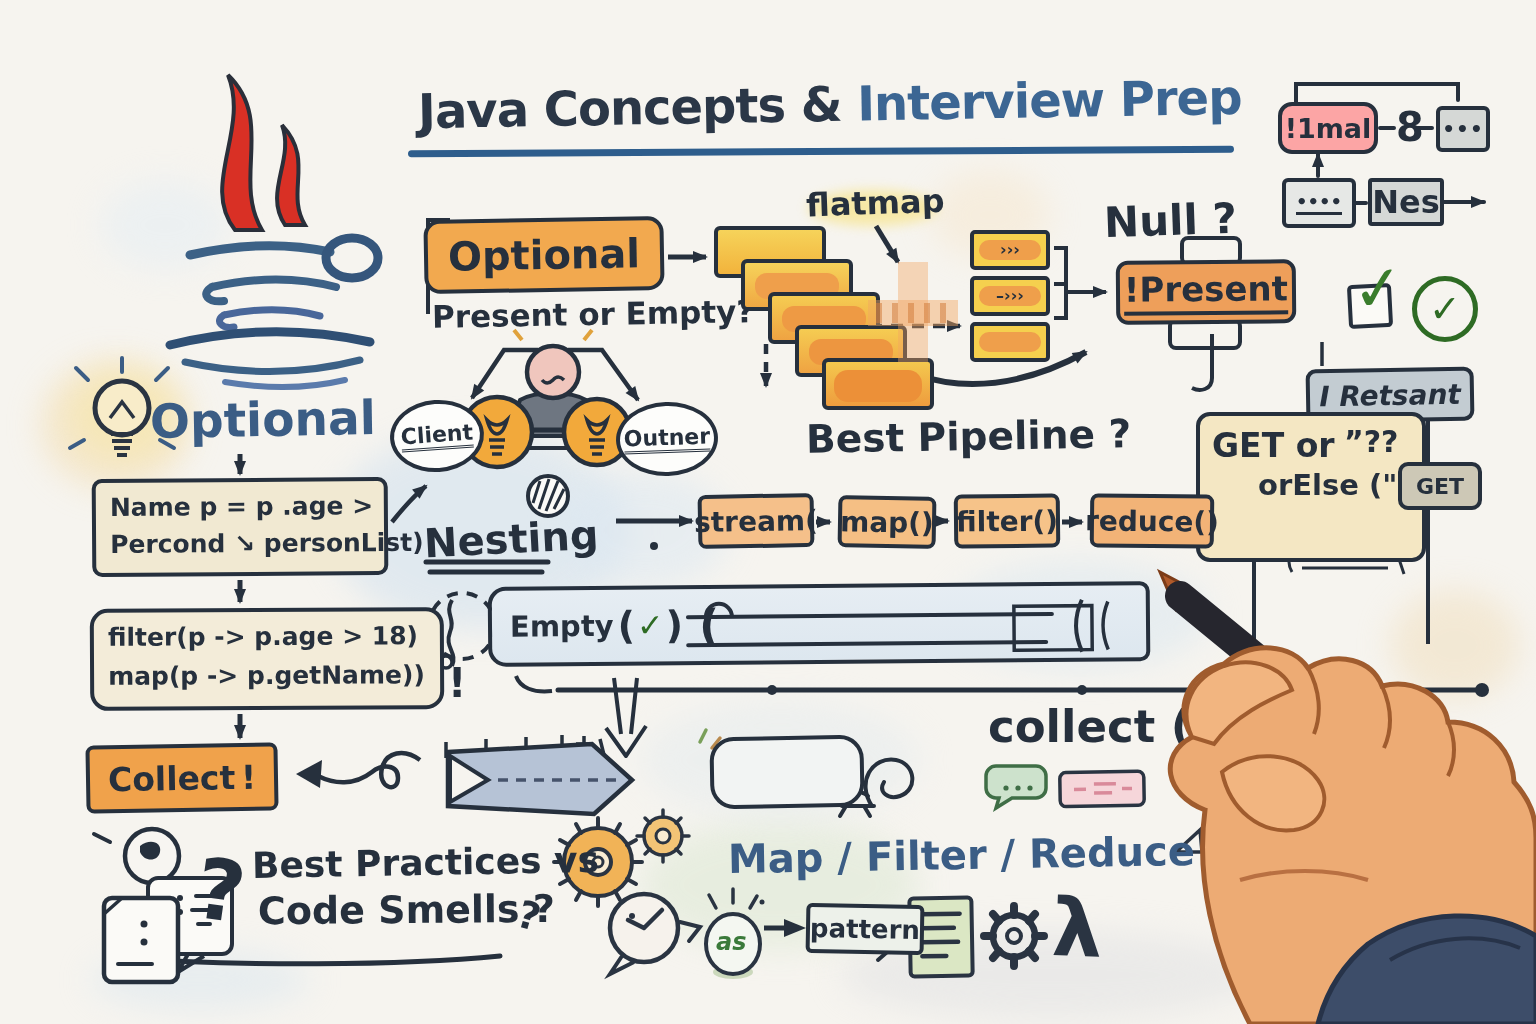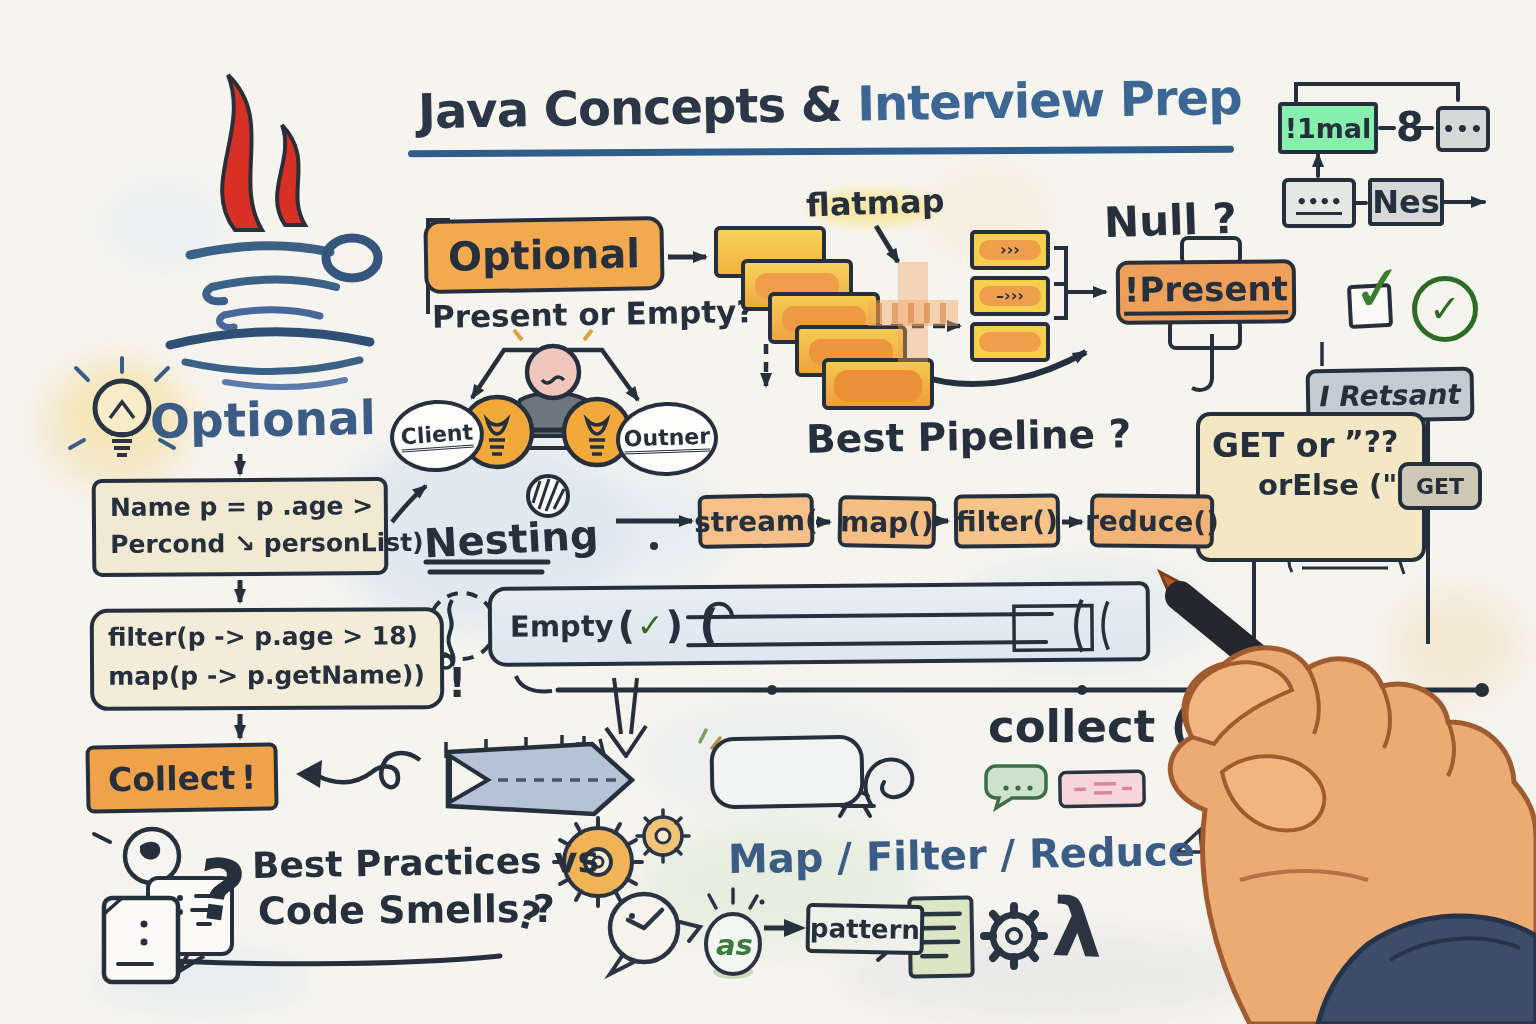--- a/index.html
+++ b/index.html
@@ -258,21 +258,21 @@
     <path d="M88,380 L76,368 M122,372 V358 M156,380 L168,368 M84,440 L70,448 M160,440 L174,448" stroke="#3b5d85" stroke-width="4" stroke-linecap="round"></path>
   </g>
 </svg>
 
 <div class="lbl" style="left:418px;top:76px;font-size:48px;letter-spacing:-1px;transform:rotate(-1deg)">
   <span style="color:#2b3747">Java Concepts &amp;</span>
   <span style="color:#3c6693">Interview Prep</span>
 </div>
 <div class="abs" style="left:408px;top:148px;width:826px;height:7px;background:#2e5d8c;border-radius:4px;transform:rotate(-.3deg)"></div>
 
-<div class="skbox ctr" style="left:1278px;top:102px;width:100px;height:52px;background:#86efac;border-radius:4px;border-width:4.5px">
+<div class="skbox ctr" style="left:1278px;top:102px;width:100px;height:52px;background:#fca5a5;border-radius:14px;border-width:4.5px">
   <span class="hand" style="font-size:27px">!1mal</span>
   </div>
 <div class="lbl" style="left:1396px;top:104px;font-size:40px">8</div>
 <div class="skbox ctr" style="left:1436px;top:106px;width:54px;height:46px;background:#d5d8d6;border-radius:6px">
   <span class="hand" style="font-size:20px;letter-spacing:1px">•••</span>
   </div>
 <div class="skbox ctr" style="left:1282px;top:178px;width:74px;height:50px;background:#e6e8e6;border-radius:6px">
   <span class="hand" style="font-size:18px;border-bottom:3px solid #26303d">••••</span>
   </div>
 <div class="skbox ctr" style="left:1368px;top:178px;width:76px;height:48px;background:#d5d8d6;border-radius:4px">
@@ -400,21 +400,21 @@
 
 <div class="skbox" style="left:710px;top:736px;width:154px;height:72px;border-radius:24px;background:#f2f4f3;transform:rotate(-1deg)"></div>
 
 <div class="lbl" style="left:196px;top:842px;font-size:84px;transform:rotate(8deg)">?</div>
 <div class="lbl" style="left:252px;top:842px;font-size:36px;transform:rotate(-1deg)">Best Practices vs</div>
 <div class="lbl" style="left:258px;top:888px;font-size:38px;transform:rotate(-.5deg)">Code Smells ?</div>
 <div class="lbl" style="left:518px;top:894px;font-size:38px;transform:rotate(16deg)">?</div>
 
 <div class="lbl" style="left:728px;top:832px;font-size:40px;color:#3b5d85;transform:rotate(-1deg)">Map / Filter / Reduce</div>
 
-<div class="lbl" style="left:716px;top:928px;font-size:29px;color:#3a7a3a;font-style:italic">as</div>
+<div class="lbl" style="left:716px;top:928px;font-size:24px;color:#3a7a3a;font-style:italic">as</div>
 <div class="skbox ctr" style="left:806px;top:904px;width:118px;height:50px;background:#edf1ea;border-radius:6px;transform:rotate(1deg)">
   <span class="hand" style="font-size:26px">pattern</span>
   </div>
 <div class="lbl" style="left:1052px;top:882px;font-size:80px;color:#2a3442;transform:rotate(2deg)">λ</div>
 
 <svg width="1536" height="1024" viewBox="0 0 1536 1024" style="z-index:5">
   <path d="M1160,572 L1192,589 L1176,609 Z" fill="#b15a2a" stroke="#7c3c18" stroke-width="3"></path>
   <line x1="1180" y1="596" x2="1402" y2="778" stroke="#26262e" stroke-width="30" stroke-linecap="round"></line>
   <line x1="1316" y1="708" x2="1340" y2="728" stroke="#c3c8cf" stroke-width="31"></line>
   <line x1="1374" y1="756" x2="1406" y2="782" stroke="#17171d" stroke-width="32" stroke-linecap="round"></line>

